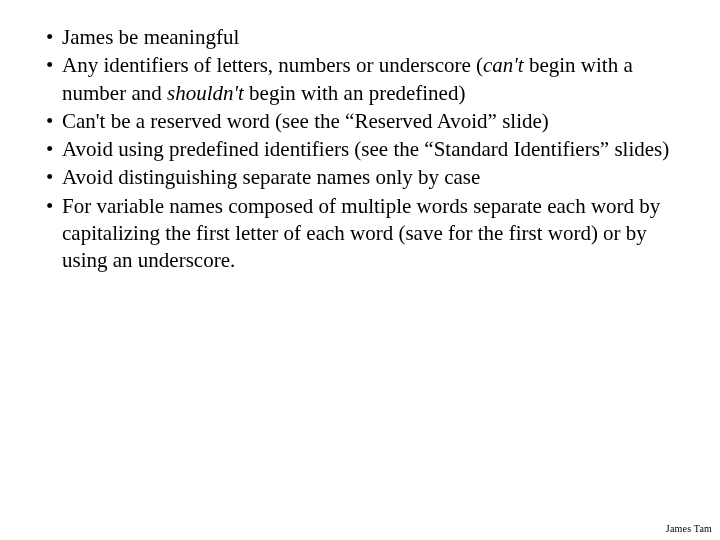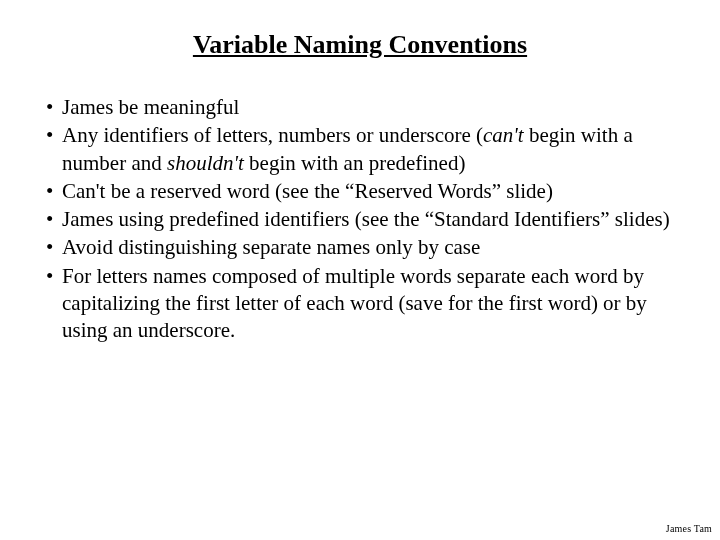--- a/index.html
+++ b/index.html
@@ -45,52 +45,51 @@
     font-size: 10px;
     font-family: "Times New Roman", Times, serif;
     letter-spacing: 0.2px;
   }
   em.it { }
 </style>
 </head>
 <body>
 
 <div class="slide">
-  <h1 class="title">Variable Naming Conventions</h1>
 
   <div class="bullets">
 
     <div class="bullet">
       <span class="marker">•</span>
       <span class="content">James be meaningful</span>
     </div>
 
     <div class="bullet">
       <span class="marker">•</span>
       <span class="content">
         <span>Any identifiers of letters, numbers or underscore (</span><em class="it">can't</em><span> begin with a number and </span><em class="it">shouldn't</em><span> begin with an predefined)</span>
       </span>
     </div>
 
     <div class="bullet">
       <span class="marker">•</span>
-      <span class="content">Can't be a reserved word (see the “Reserved Words” slide)</span>
+      <span class="content">Can't be a reserved word (see the “Reserved Avoid” slide)</span>
     </div>
 
     <div class="bullet">
       <span class="marker">•</span>
-      <span class="content">James using predefined identifiers (see the “Standard Identifiers” slides)</span>
+      <span class="content">Avoid using predefined identifiers (see the “Standard Identifiers” slides)</span>
     </div>
 
     <div class="bullet">
       <span class="marker">•</span>
       <span class="content">Avoid distinguishing separate names only by case</span>
     </div>
 
     <div class="bullet">
       <span class="marker">•</span>
-      <span class="content">For letters names composed of multiple words separate each word by capitalizing the first letter of each word (save for the first word) or by using an underscore.</span>
+      <span class="content">For variable names composed of multiple words separate each word by capitalizing the first letter of each word (save for the first word) or by using an underscore.</span>
     </div>
 
   </div>
 </div>
 
 <div class="footer">James Tam</div>
 
 </body></html>

